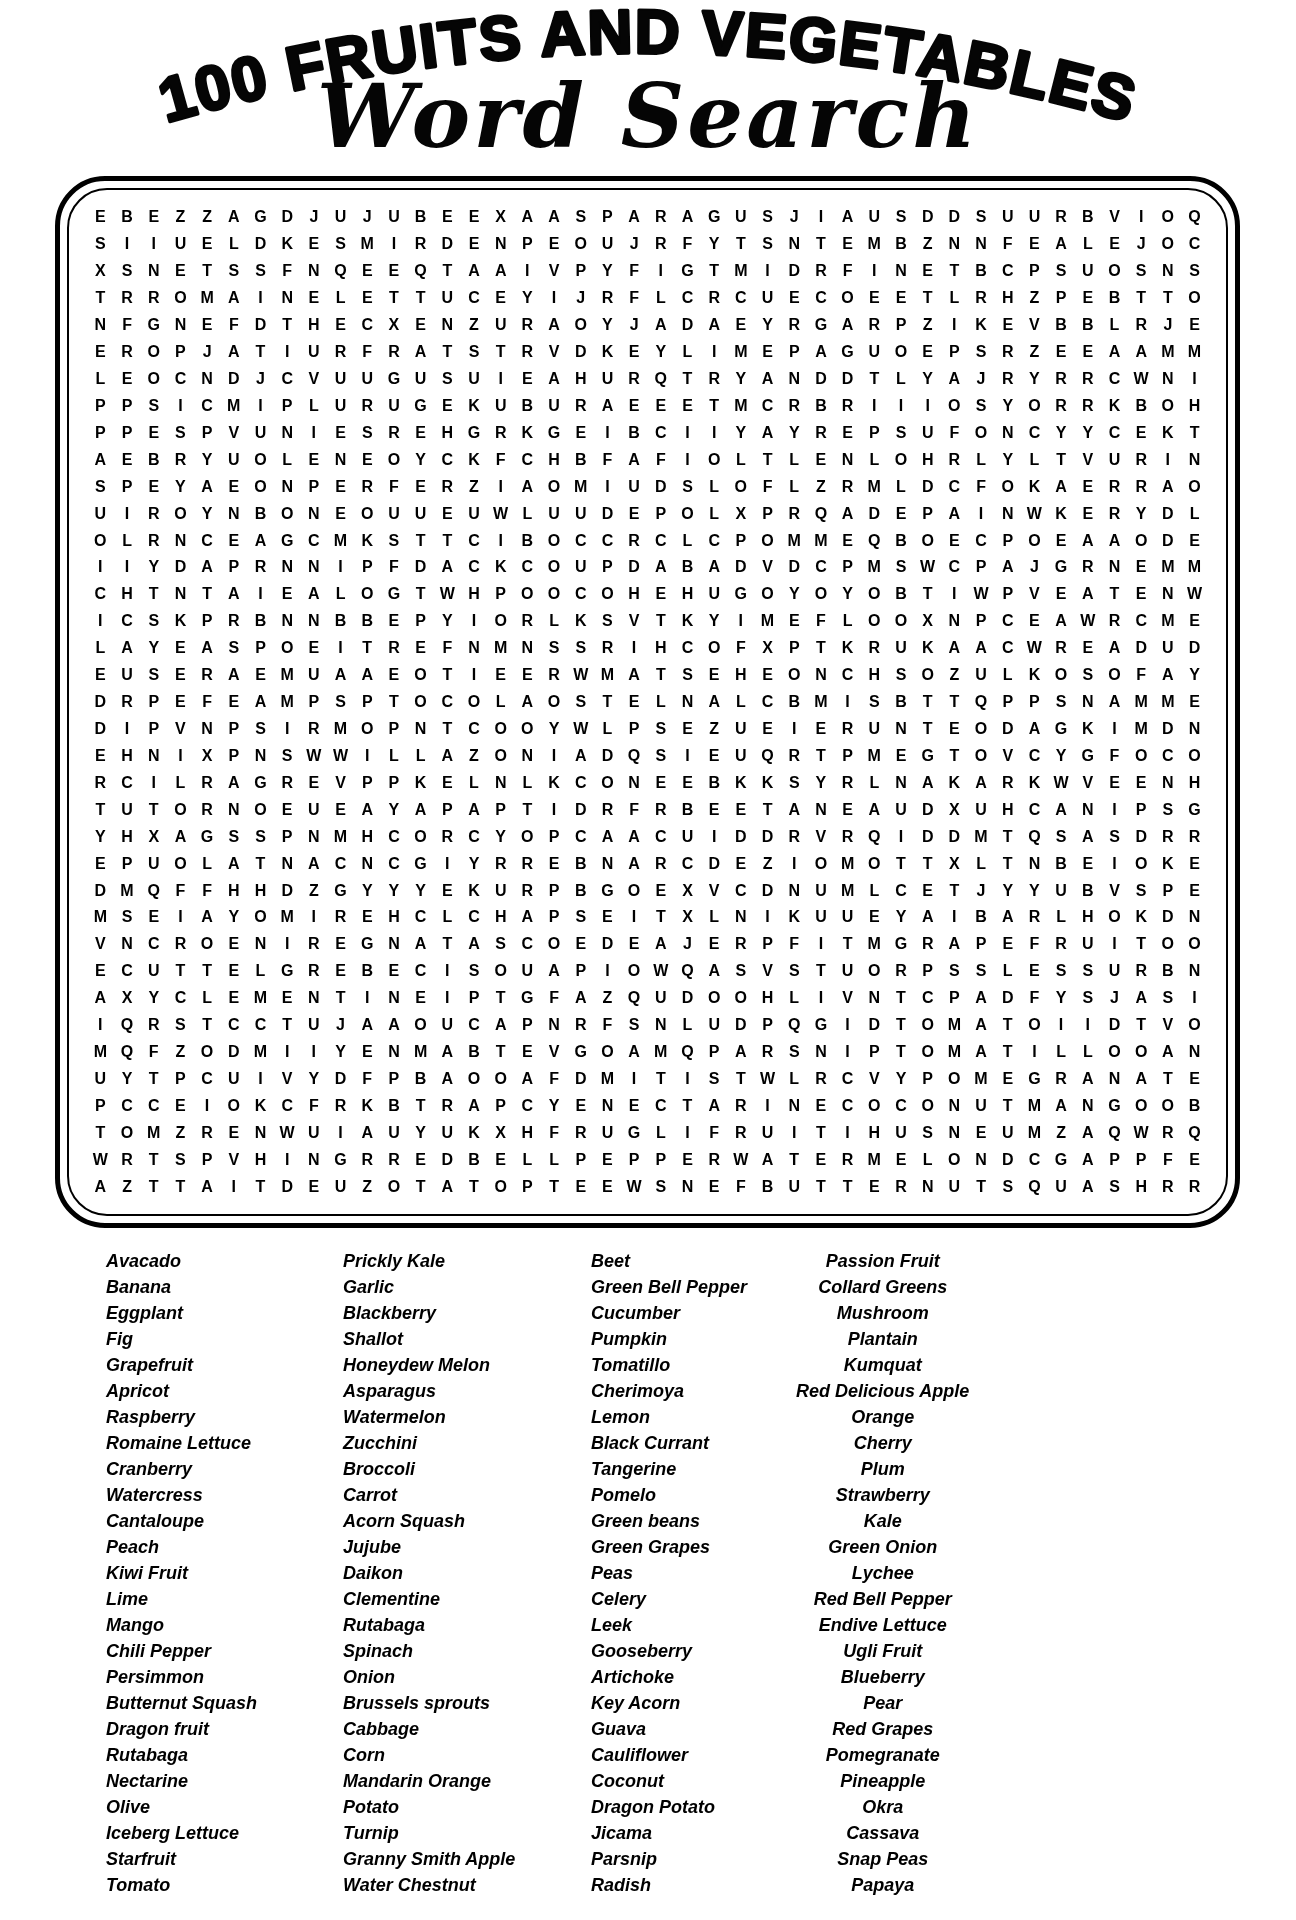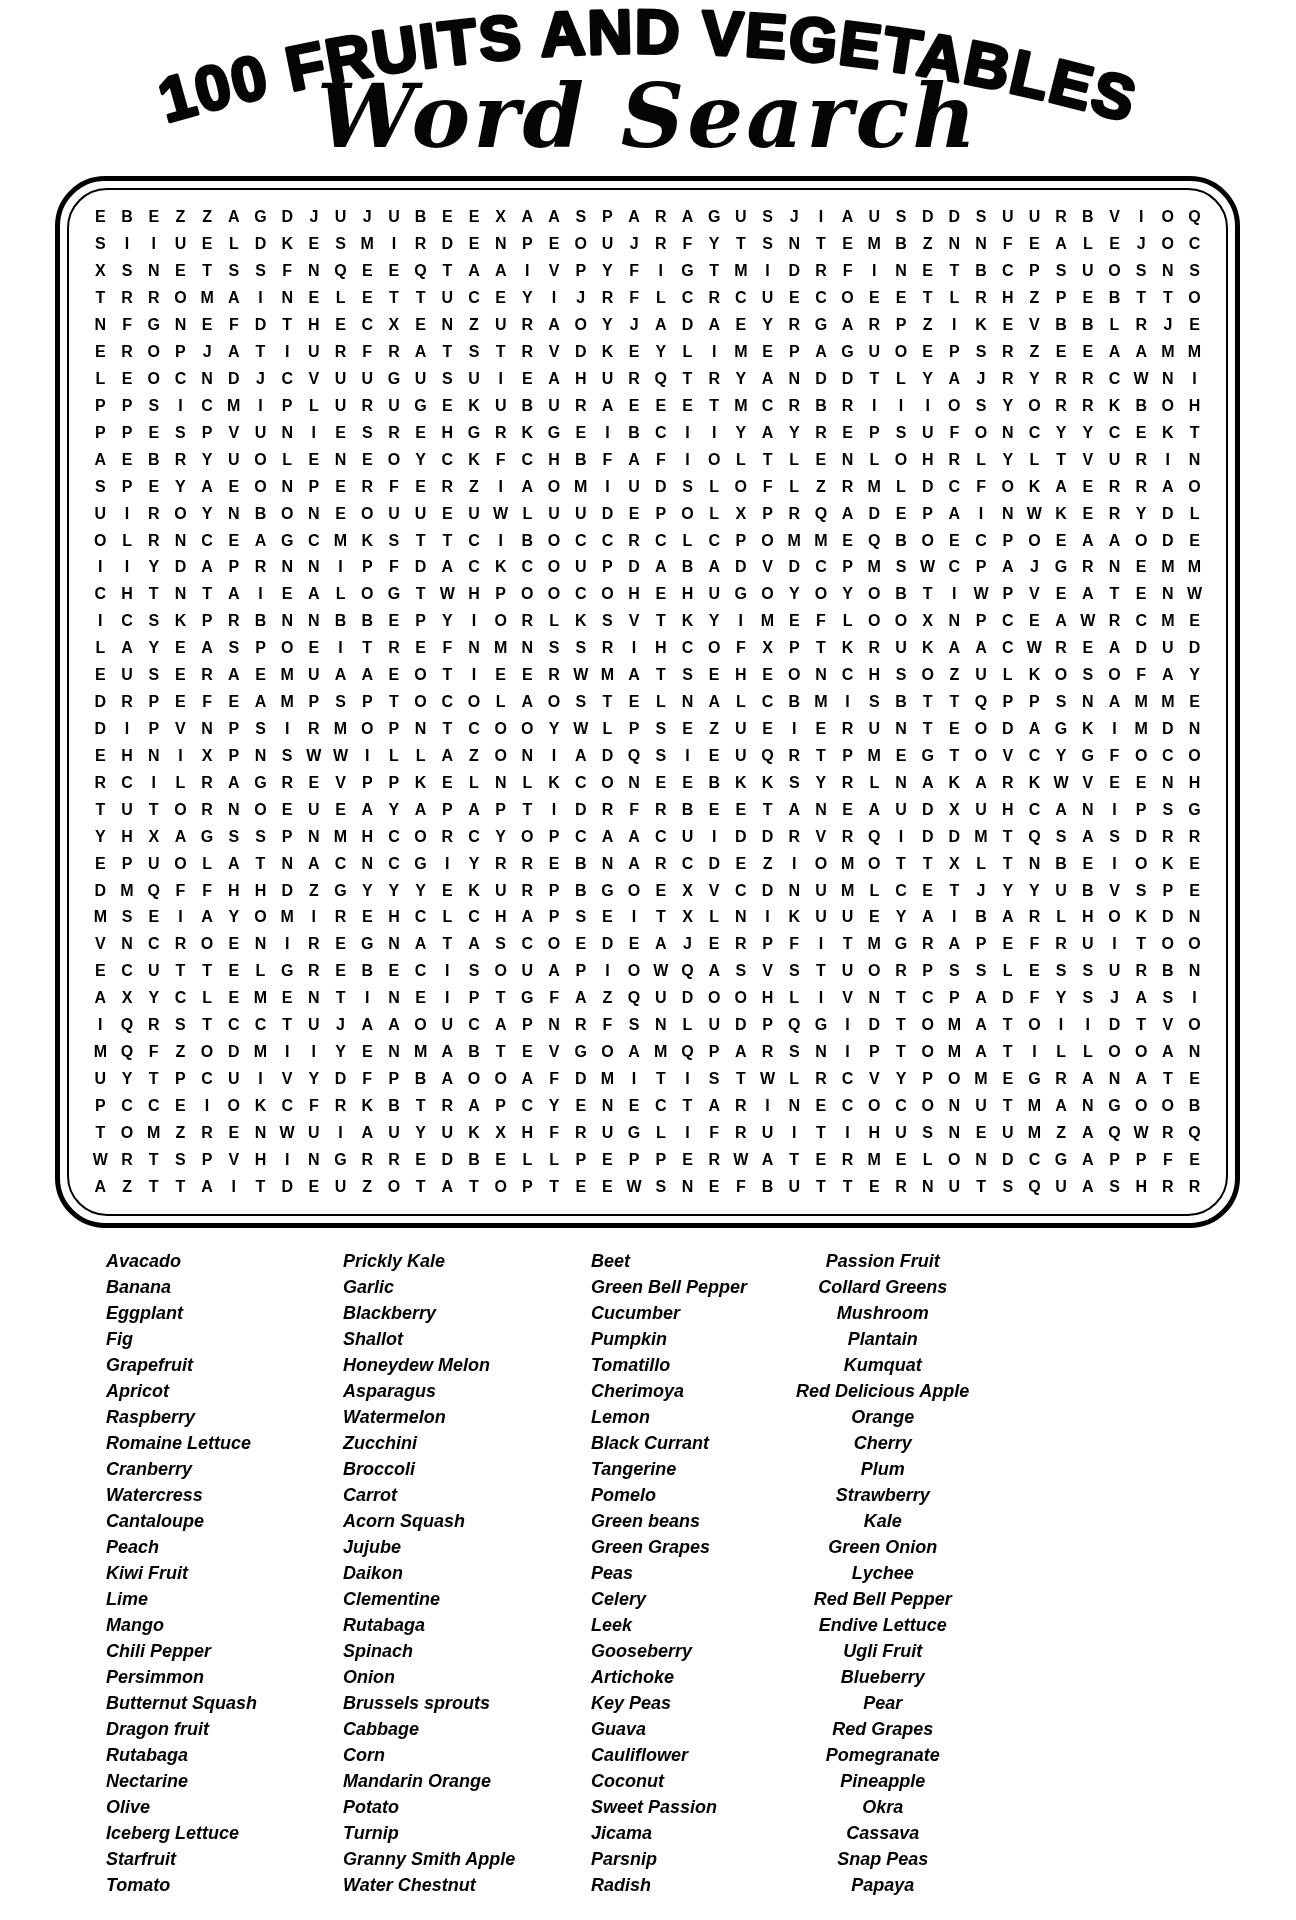--- a/index.html
+++ b/index.html
@@ -1759,25 +1759,25 @@
       <div class="word-item">Black Currant</div>
       <div class="word-item">Tangerine</div>
       <div class="word-item">Pomelo</div>
       <div class="word-item">Green beans</div>
       <div class="word-item">Green Grapes</div>
       <div class="word-item">Peas</div>
       <div class="word-item">Celery</div>
       <div class="word-item">Leek</div>
       <div class="word-item">Gooseberry</div>
       <div class="word-item">Artichoke</div>
-      <div class="word-item">Key Peas</div>
+      <div class="word-item">Key Acorn</div>
       <div class="word-item">Guava</div>
       <div class="word-item">Cauliflower</div>
       <div class="word-item">Coconut</div>
-      <div class="word-item">Sweet Passion</div>
+      <div class="word-item">Dragon Potato</div>
       <div class="word-item">Jicama</div>
       <div class="word-item">Parsnip</div>
       <div class="word-item">Radish</div>
     </div>
   <div class="word-col word-col-4">
       <div class="word-item">Passion Fruit</div>
       <div class="word-item">Collard Greens</div>
       <div class="word-item">Mushroom</div>
       <div class="word-item">Plantain</div>
       <div class="word-item">Kumquat</div>

